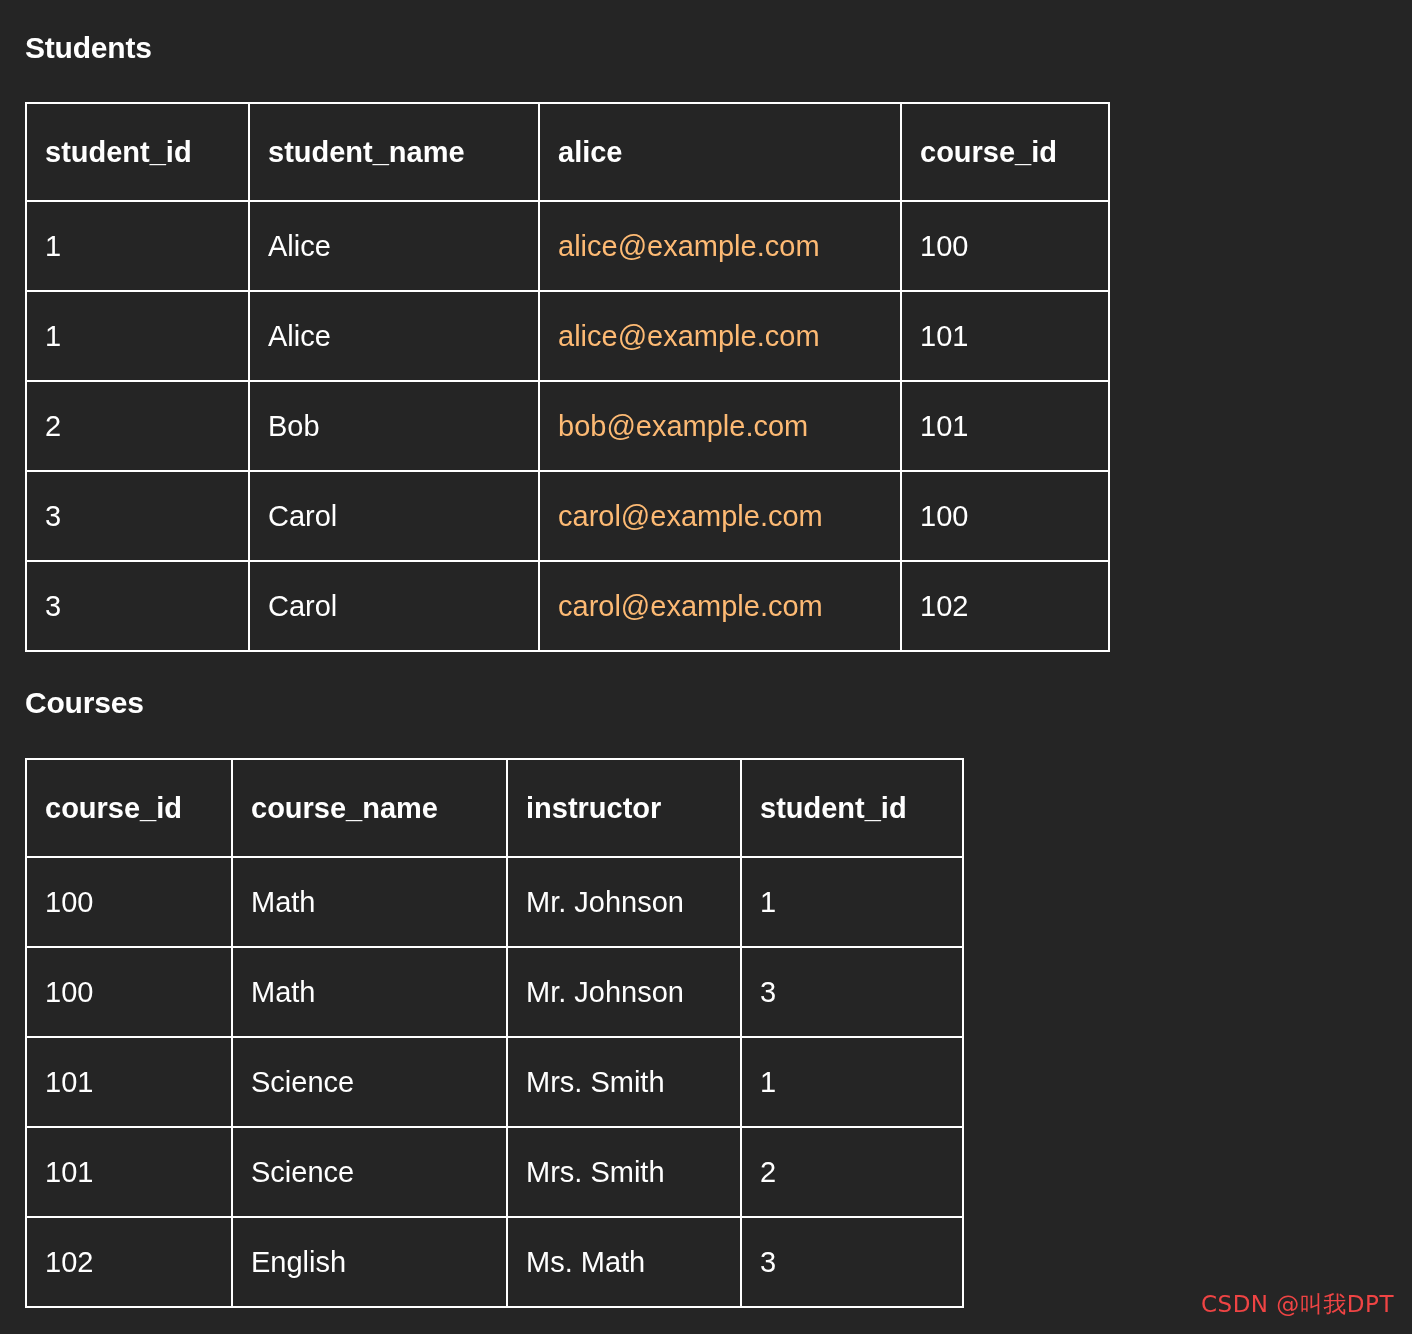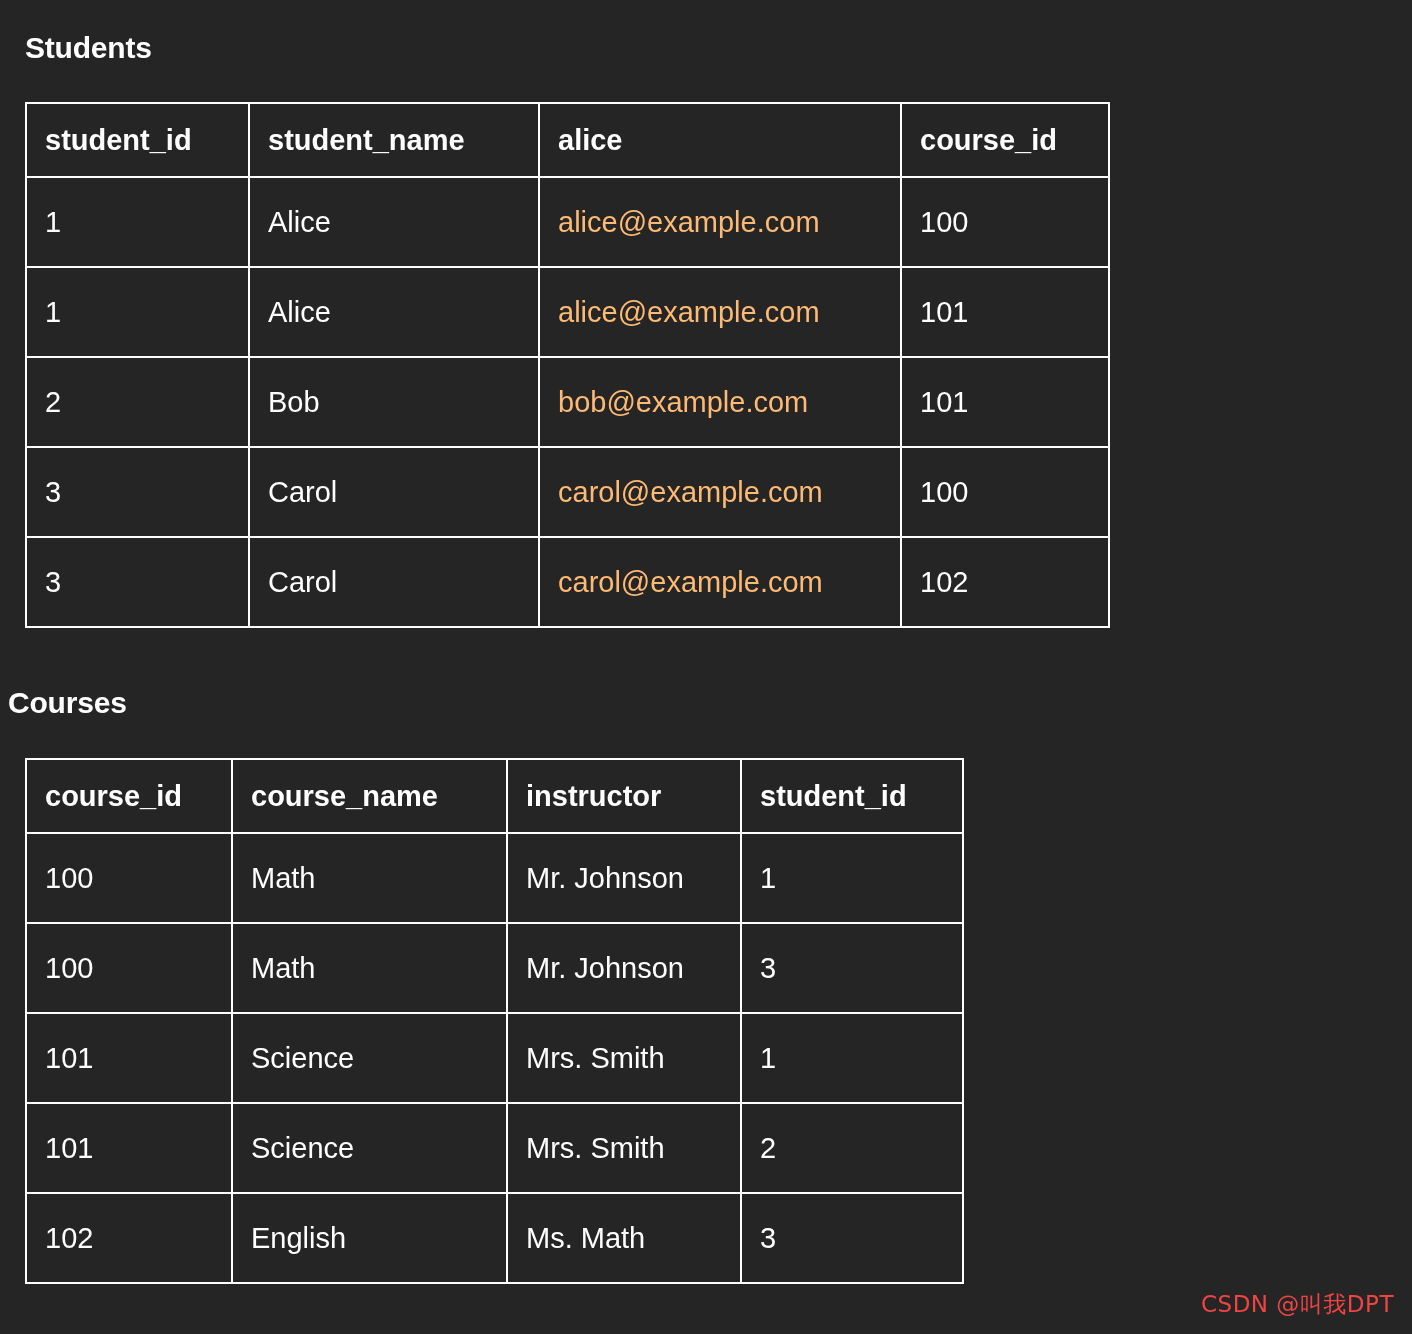--- a/index.html
+++ b/index.html
@@ -26,21 +26,21 @@
 
   .section-title {
     font-size: 30px;
     font-weight: bold;
     color: #ffffff;
     letter-spacing: -0.2px;
     line-height: 1;
   }
 
   #students-title { position: absolute; left: 25px; top: 33px; }
-  #courses-title  { position: absolute; left: 8px; top: 688px; }
+  #courses-title  { position: absolute; left: 25px; top: 688px; }
 
   table.db-table {
     border-collapse: collapse;
     position: absolute;
     table-layout: fixed;
     border: 2px solid #ffffff;
   }
 
   table.db-table th,
   table.db-table td {
@@ -51,21 +51,21 @@
     height: 90px;
     font-size: 29px;
     font-weight: normal;
     color: #ffffff;
     white-space: nowrap;
     overflow: hidden;
   }
 
   table.db-table th {
     font-weight: bold;
-    height: 74px;
+    height: 98px;
   }
 
   .email-link {
     color: #fdba74;
     text-decoration: none;
   }
 
   
   #students-table { left: 25px; top: 102px; width: 1083px; }
   #students-table col.c0 { width: 223px; }

